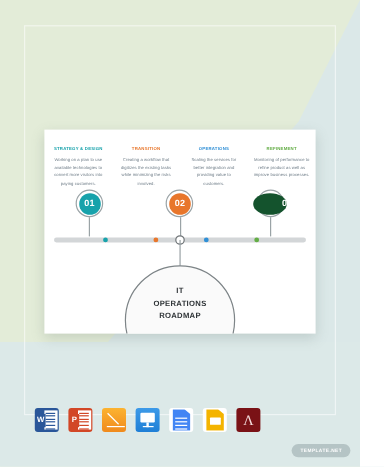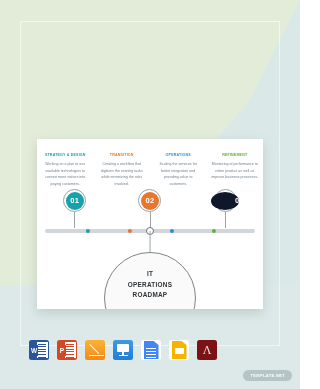--- a/index.html
+++ b/index.html
@@ -29,21 +29,20 @@
     border: 1px solid rgba(255,255,255,0.55);
   }
 
   
   .card {
     position: absolute;
     left: 37px; top: 108px; width: 226px; height: 170px;
     background: #ffffff;
     box-shadow: 0 4px 10px rgba(90,110,100,0.22);
     overflow: hidden;
-    margin-top: 31px;
   }
 
   .columns {
     position: absolute; left: 0; top: 0; width: 226px; height: 100px;
     display: flex;
   }
   .col {
     flex: 1 1 25%;
     padding: 14px 5px 0 5px;
     text-align: center;
@@ -274,21 +273,21 @@
         <div class="stem"></div>
       </div>
       <div class="marker-cell">
         <div class="ring">
           <div class="disc" style="background: rgb(232, 118, 43);">02</div>
         </div>
         <div class="stem"></div>
       </div>
       <div class="marker-cell">
         <div class="ring">
-          <div class="disc" style="background: #0f172a; padding-left: 28px;">03</div>
+          <div class="disc" style="background: #14532d; padding-left: 28px;">03</div>
         </div>
         <div class="stem"></div>
       </div>
     </div>
 
     <div class="timeline">
       <div class="tl-dot" style="left: 20.5%; background: rgb(23, 162, 171);"></div>
       <div class="tl-dot" style="left: 40.5%; background: rgb(232, 118, 43);"></div>
       <div class="tl-dot" style="left: 60.5%; background: rgb(47, 143, 214);"></div>
       <div class="tl-dot" style="left: 80.5%; background: rgb(99, 173, 69);"></div>

